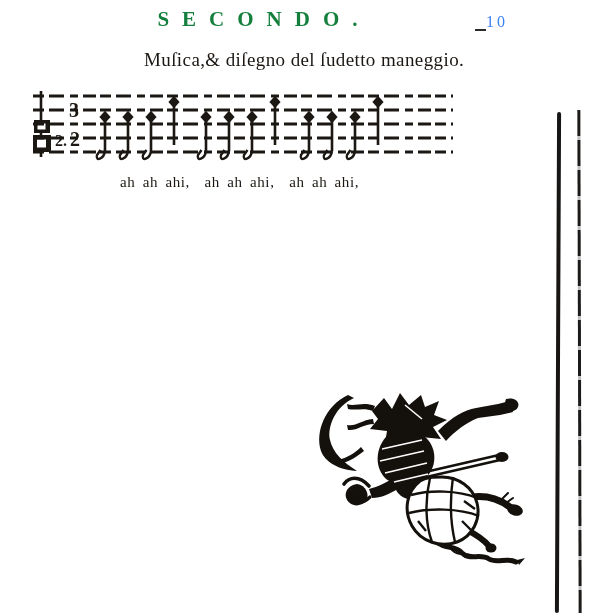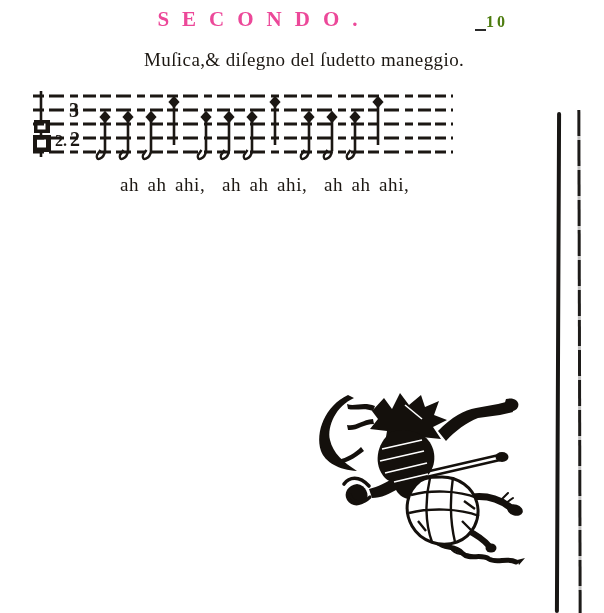--- a/index.html
+++ b/index.html
@@ -6,35 +6,35 @@
   body{
     width:604px;height:613px;position:relative;overflow:hidden;
     background:#ffffff;
     font-family:"Liberation Serif","DejaVu Serif",serif;
     color:#1b1713;
   }
   .abs{position:absolute;}
   .running-head{
     top:7px;left:0;width:528px;text-align:center;
     font-size:21px;font-weight:bold;letter-spacing:13px;
-    color:#ec4899;
+    color:#15803d;
   }
   .page-number{
-    top:13px;left:486px;font-size:16px;font-weight:bold;letter-spacing:3px;
-    color:#4d7c0f;
+    top:13px;left:486px;font-size:16px;font-weight:normal;letter-spacing:3px;
+    color:#3b82f6;
   }
   .page-number-underline{
     top:29px;left:475px;width:11px;height:2.4px;background:#2a2a2a;
   }
   .subtitle{
     top:49px;left:144px;font-size:19px;letter-spacing:0.4px;
     white-space:pre;color:#1c1712;
   }
   .lyrics{
-    top:174px;left:120px;font-size:19px;letter-spacing:0.6px;word-spacing:3px;
+    top:174px;left:120px;font-size:15px;letter-spacing:0.6px;word-spacing:3px;
     white-space:pre;color:#1c1712;
   }
   .staff-wrap{top:87px;left:33px;width:424px;height:84px;}
   .horse-wrap{top:389px;left:312px;width:224px;height:182px;}
   .edge-line-1{
     top:112px;left:556px;width:4px;height:501px;background:#181614;
     border-radius:2px;transform:rotate(0.25deg);
   }
   .edge-line-2{
     top:110px;left:578px;width:2.5px;height:503px;

